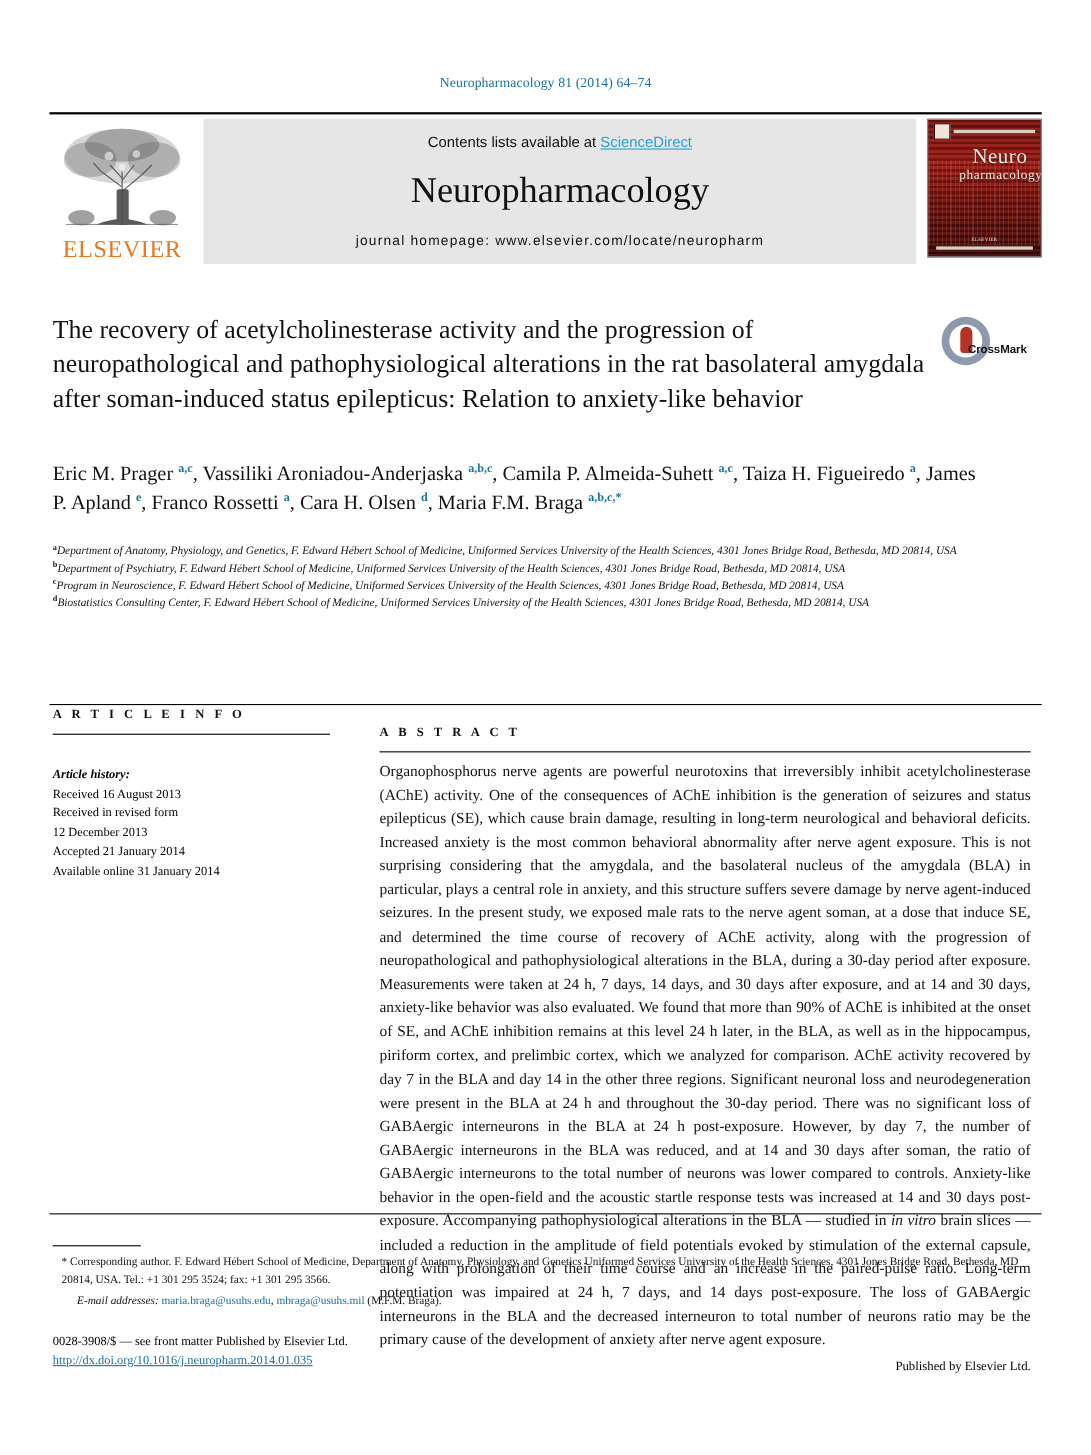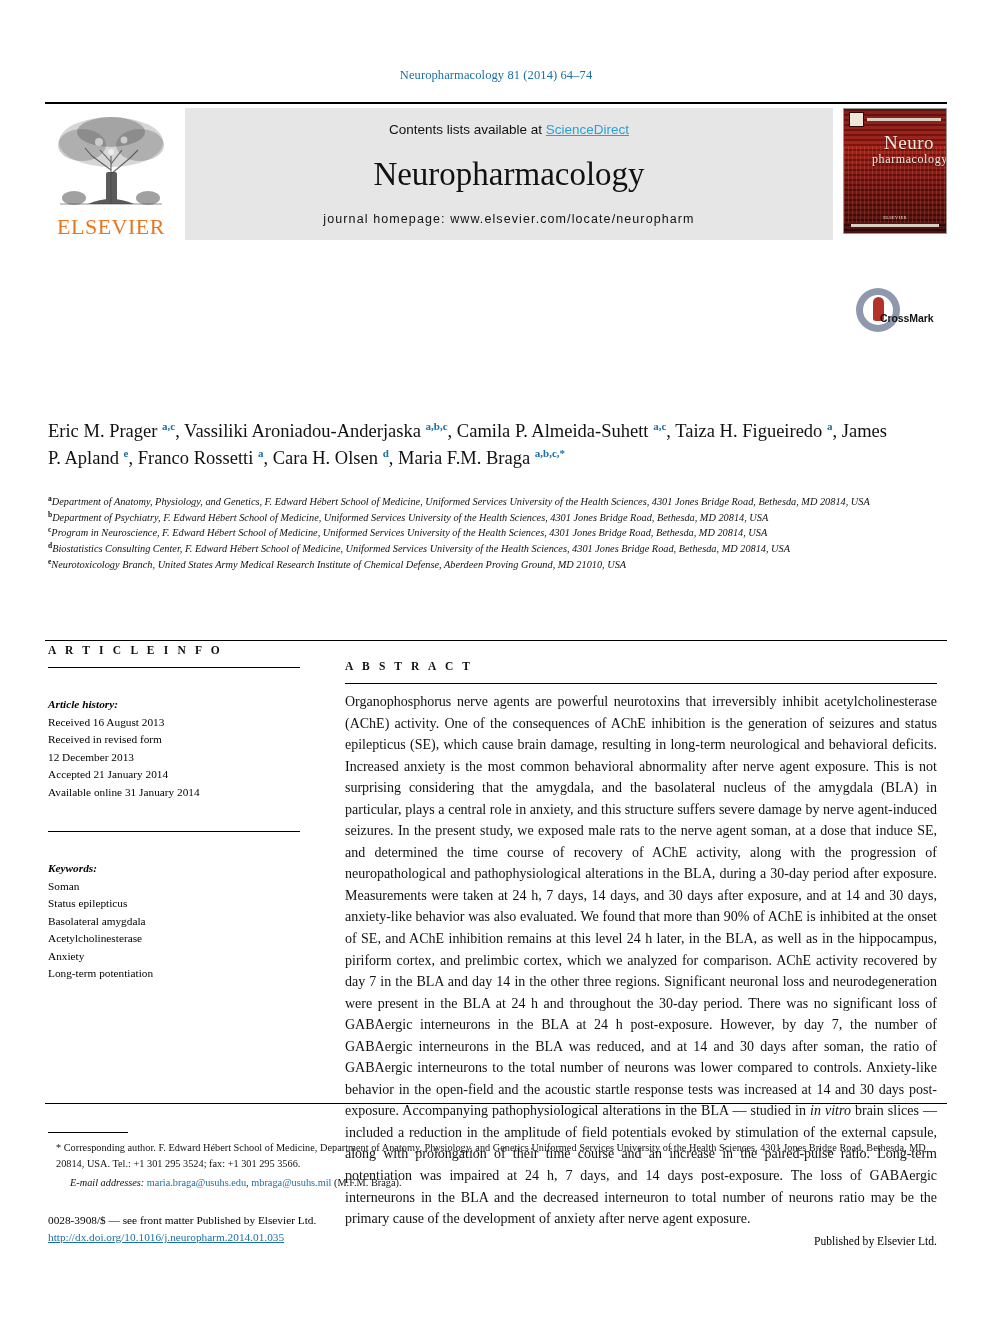--- a/index.html
+++ b/index.html
@@ -468,62 +468,54 @@
           <span class="l1">Neuro</span>
           <span class="l2">pharmacology</span>
         </div>
         <div class="cover-foot">ELSEVIER</div>
         <div class="cover-bottombar"></div>
       </div>
 
     </div>
   </div>
 
+  <div class="titleblock">
+    <h1 class="paper-title">The recovery of acetylcholinesterase activity and the progression of neuropathological and pathophysiological alterations in the rat basolateral amygdala after soman-induced status epilepticus: Relation to anxiety-like behavior</h1>
+  </div>
 
   <div class="crossmark">
     <div class="cm-badge">
       <div class="cm-inner">
           <div class="cm-shape"></div>
         </div>
     </div>
     <div class="cm-label">CrossMark</div>
   </div>
 
   <div class="authors">Eric M. Prager <sup>a,c</sup>, Vassiliki Aroniadou-Anderjaska <sup>a,b,c</sup>, Camila P. Almeida-Suhett <sup>a,c</sup>, Taiza H. Figueiredo <sup>a</sup>, James P. Apland <sup>e</sup>, Franco Rossetti <sup>a</sup>, Cara H. Olsen <sup>d</sup>, Maria F.M. Braga <sup>a,b,c,</sup><sup>*</sup></div>
 
   <div class="affils">
     <p class="affil"><sup>a</sup><span>Department of Anatomy, Physiology, and Genetics, F. Edward Hébert School of Medicine, Uniformed Services University of the Health Sciences, 4301 Jones Bridge Road, Bethesda, MD 20814, USA</span></p>
     <p class="affil"><sup>b</sup><span>Department of Psychiatry, F. Edward Hébert School of Medicine, Uniformed Services University of the Health Sciences, 4301 Jones Bridge Road, Bethesda, MD 20814, USA</span></p>
     <p class="affil"><sup>c</sup><span>Program in Neuroscience, F. Edward Hébert School of Medicine, Uniformed Services University of the Health Sciences, 4301 Jones Bridge Road, Bethesda, MD 20814, USA</span></p>
     <p class="affil"><sup>d</sup><span>Biostatistics Consulting Center, F. Edward Hébert School of Medicine, Uniformed Services University of the Health Sciences, 4301 Jones Bridge Road, Bethesda, MD 20814, USA</span></p>
-    <p class="affil"><sup>e</sup><span>Neurotoxicology Branch, United States Army Medical Research Institute of Chemical Defense, Aberdeen Proving Ground, MD 21010, USA</span></p>
   </div>
 
   <div class="rule-top"></div>
 
   <div class="infocol">
     <div class="sec-head">A R T I C L E  I N F O</div>
     <div class="sec-rule"></div>
     <div class="info-italic">Article history:</div>
     <div class="info-line">Received 16 August 2013</div>
     <div class="info-line">Received in revised form</div>
     <div class="info-line">12 December 2013</div>
     <div class="info-line">Accepted 21 January 2014</div>
     <div class="info-line">Available online 31 January 2014</div>
 
-    <div class="kw-block">
-      <div class="kw-rule"></div>
-      <div class="info-italic">Keywords:</div>
-      <div class="info-line">Soman</div>
-      <div class="info-line">Status epilepticus</div>
-      <div class="info-line">Basolateral amygdala</div>
-      <div class="info-line">Acetylcholinesterase</div>
-      <div class="info-line">Anxiety</div>
-      <div class="info-line">Long-term potentiation</div>
-    </div>
   </div>
 
   <div class="abscol">
     <div class="sec-head">A B S T R A C T</div>
     <div class="sec-rule"></div>
     <div class="abstract-body">Organophosphorus nerve agents are powerful neurotoxins that irreversibly inhibit acetylcholinesterase (AChE) activity. One of the consequences of AChE inhibition is the generation of seizures and status epilepticus (SE), which cause brain damage, resulting in long-term neurological and behavioral deficits. Increased anxiety is the most common behavioral abnormality after nerve agent exposure. This is not surprising considering that the amygdala, and the basolateral nucleus of the amygdala (BLA) in particular, plays a central role in anxiety, and this structure suffers severe damage by nerve agent-induced seizures. In the present study, we exposed male rats to the nerve agent soman, at a dose that induce SE, and determined the time course of recovery of AChE activity, along with the progression of neuropathological and pathophysiological alterations in the BLA, during a 30-day period after exposure. Measurements were taken at 24 h, 7 days, 14 days, and 30 days after exposure, and at 14 and 30 days, anxiety-like behavior was also evaluated. We found that more than 90% of AChE is inhibited at the onset of SE, and AChE inhibition remains at this level 24 h later, in the BLA, as well as in the hippocampus, piriform cortex, and prelimbic cortex, which we analyzed for comparison. AChE activity recovered by day 7 in the BLA and day 14 in the other three regions. Significant neuronal loss and neurodegeneration were present in the BLA at 24 h and throughout the 30-day period. There was no significant loss of GABAergic interneurons in the BLA at 24 h post-exposure. However, by day 7, the number of GABAergic interneurons in the BLA was reduced, and at 14 and 30 days after soman, the ratio of GABAergic interneurons to the total number of neurons was lower compared to controls. Anxiety-like behavior in the open-field and the acoustic startle response tests was increased at 14 and 30 days post-exposure. Accompanying pathophysiological alterations in the BLA — studied in <i>in vitro</i> brain slices — included a reduction in the amplitude of field potentials evoked by stimulation of the external capsule, along with prolongation of their time course and an increase in the paired-pulse ratio. Long-term potentiation was impaired at 24 h, 7 days, and 14 days post-exposure. The loss of GABAergic interneurons in the BLA and the decreased interneuron to total number of neurons ratio may be the primary cause of the development of anxiety after nerve agent exposure.</div>
     <div class="abs-closing">Published by Elsevier Ltd.</div>
   </div>
 
   <div class="rule-bottom"></div>

